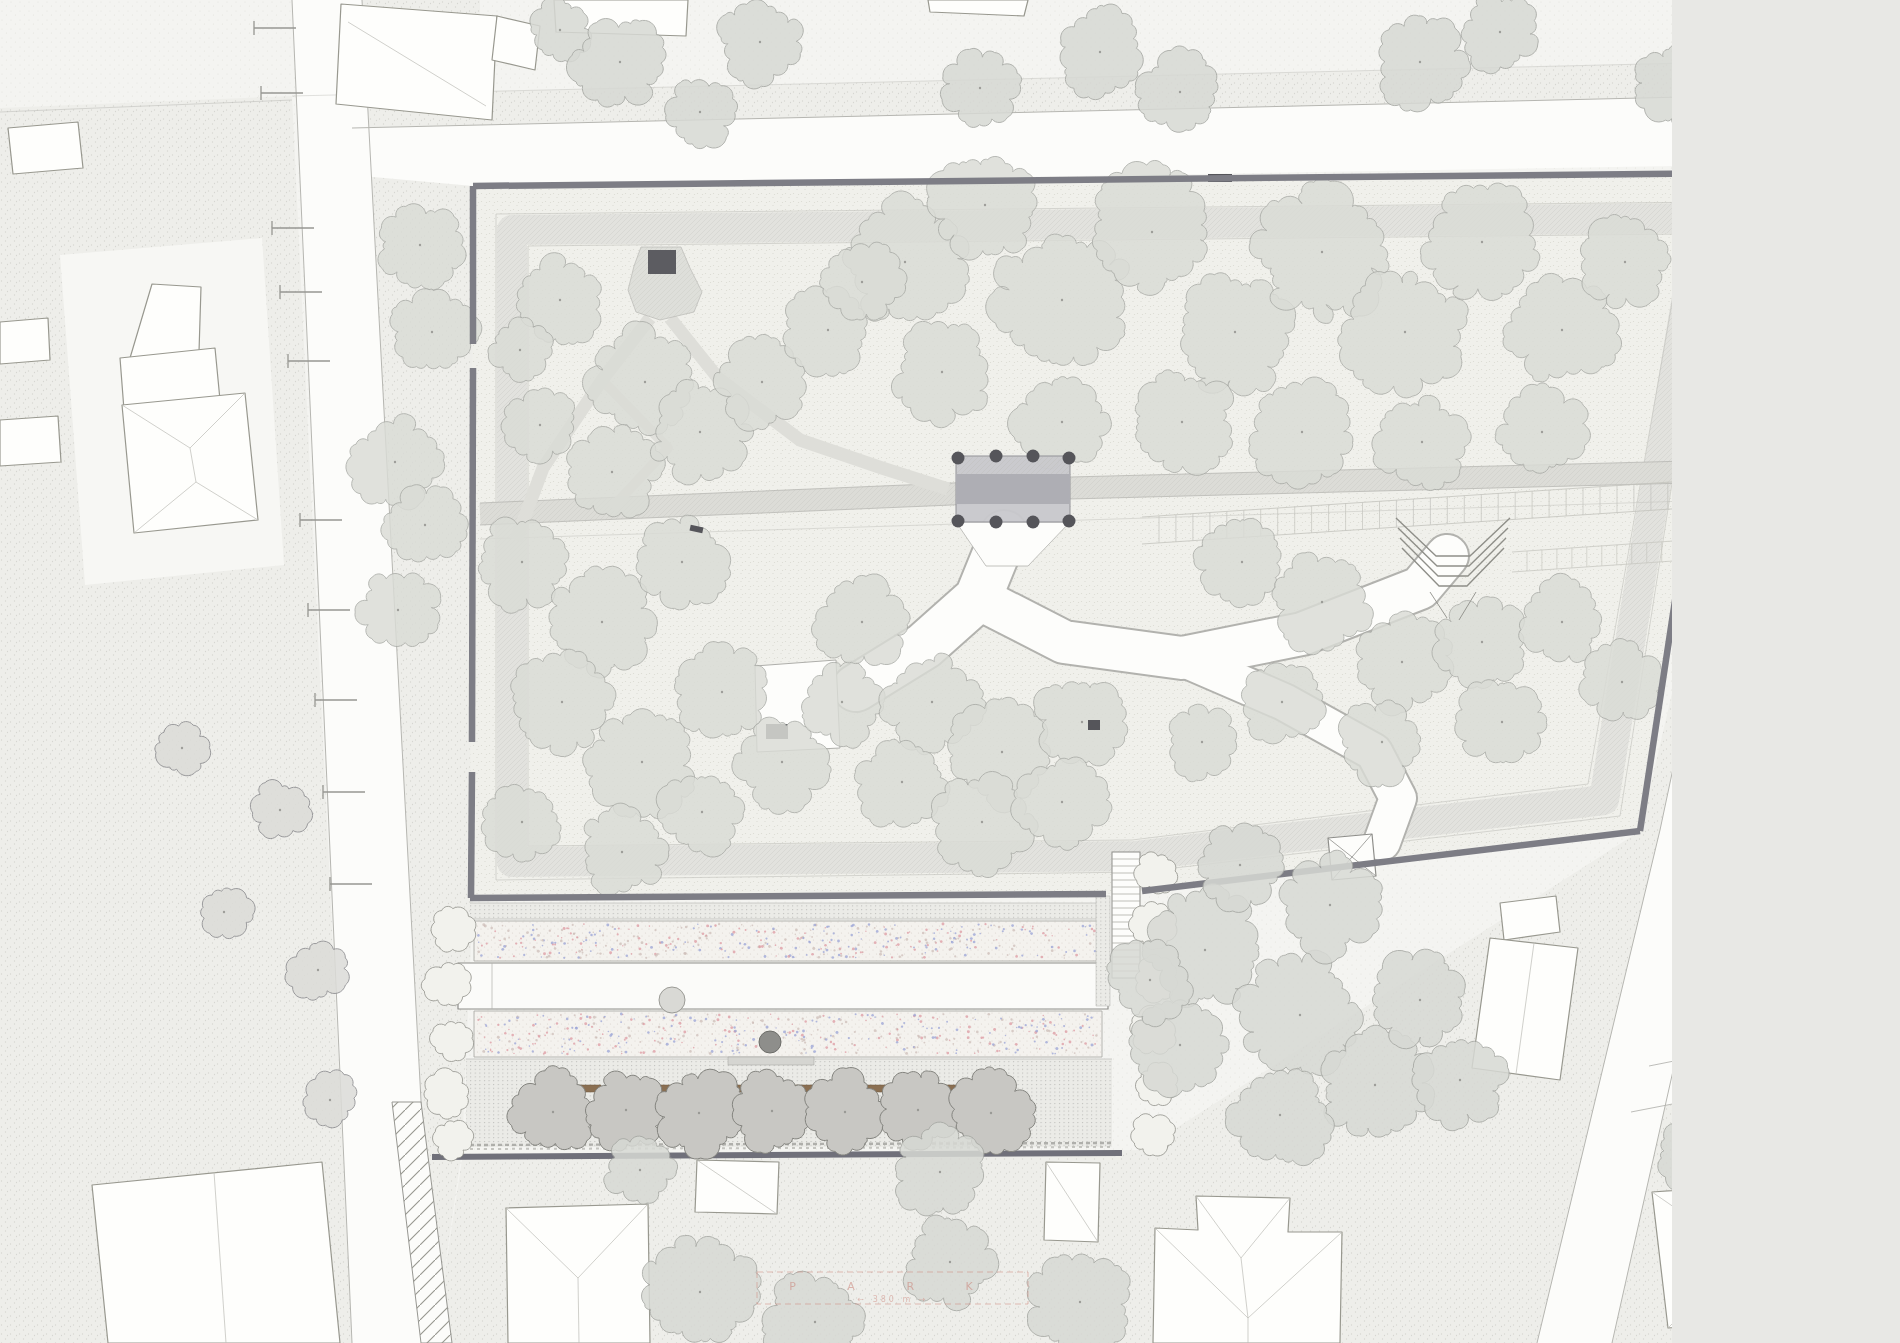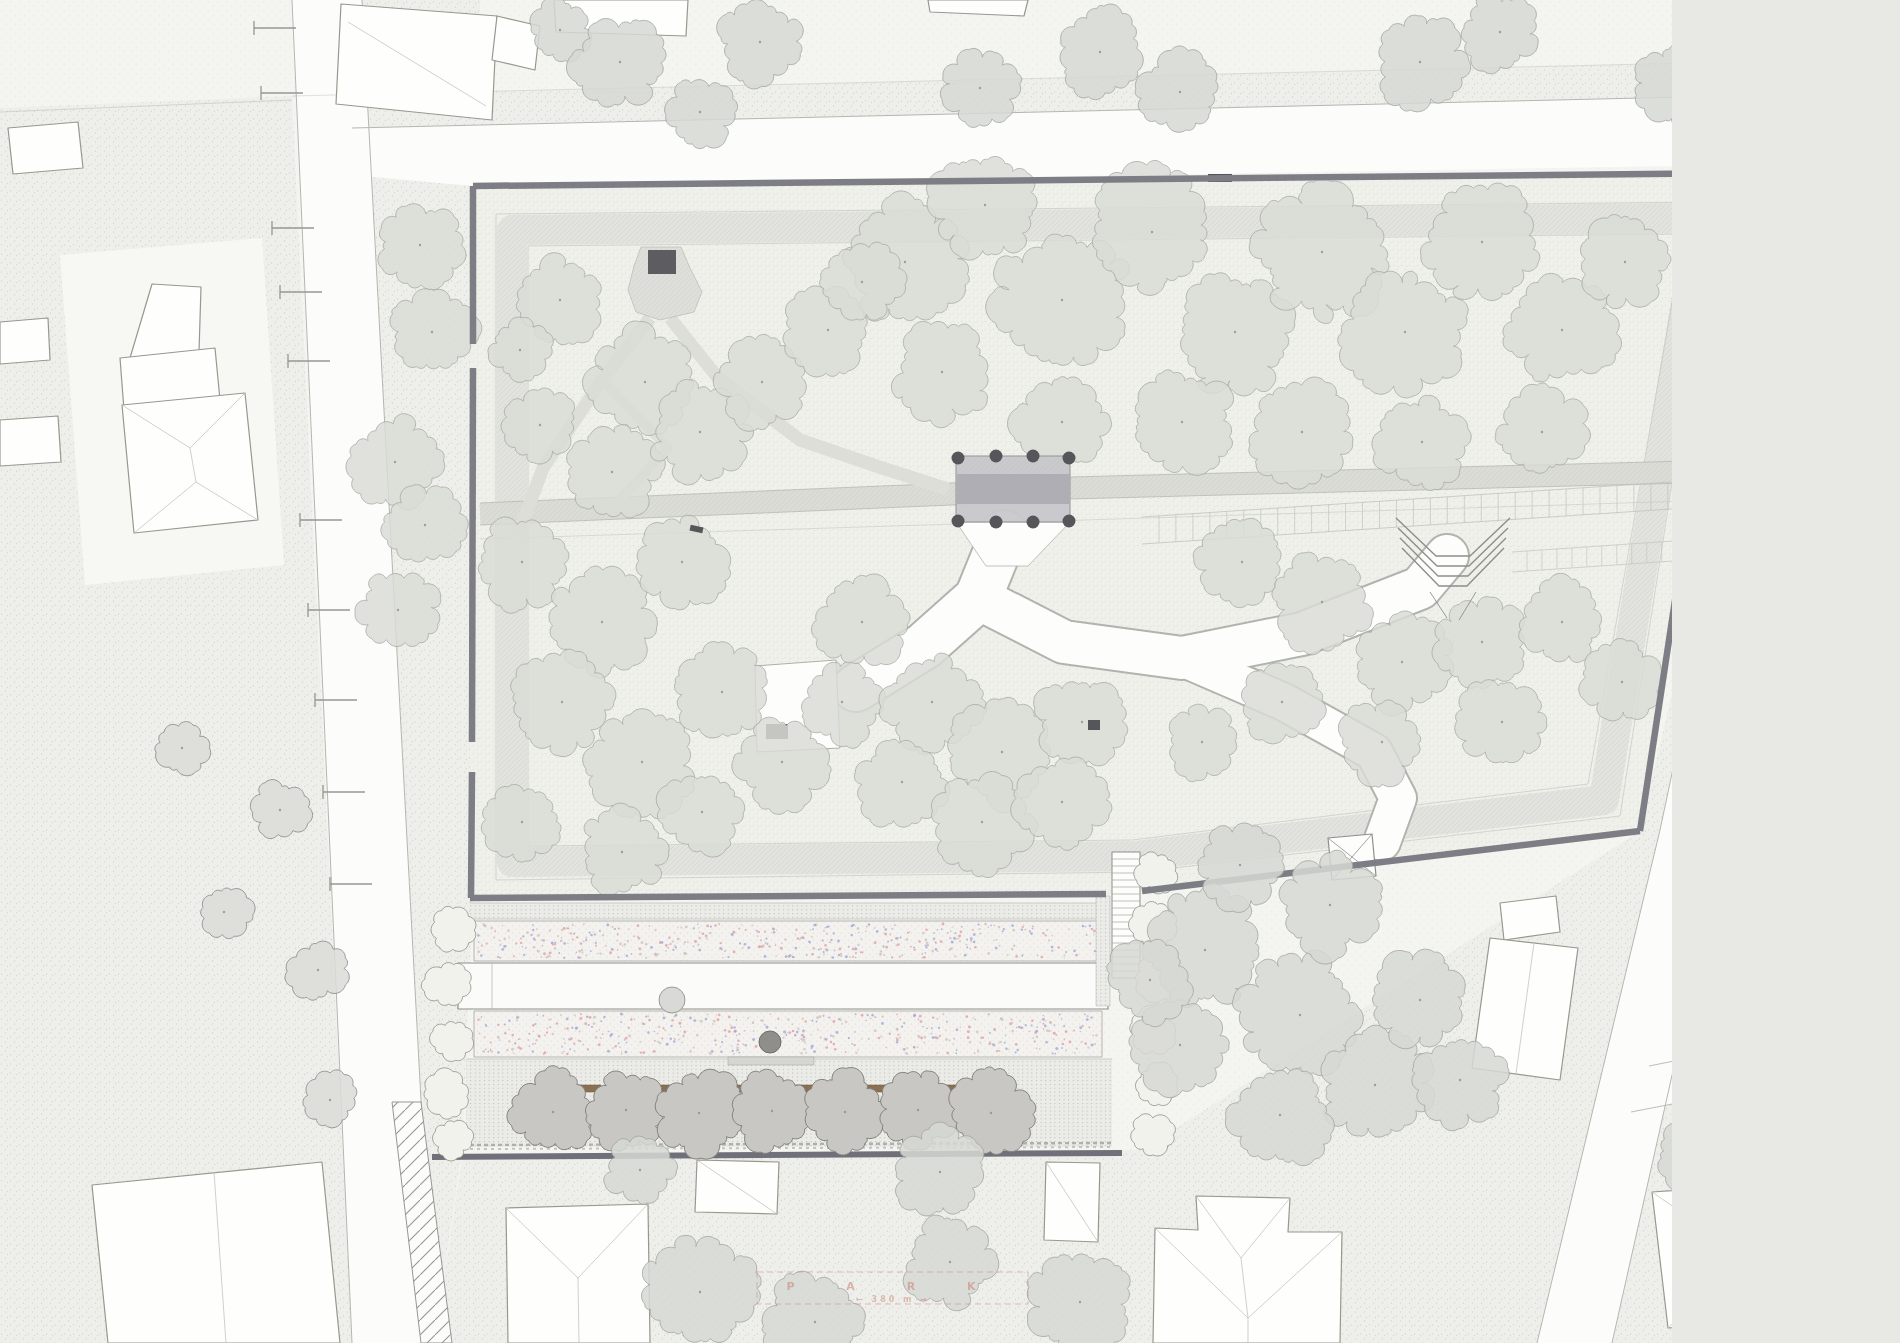--- a/index.html
+++ b/index.html
@@ -1,17 +1,17 @@
 <!DOCTYPE html>
 <html><head>
 <meta charset="utf-8">
 <title>Site Plan</title>
 <style>
   html,body{margin:0;padding:0;background:#e8e8e5;}
-  .stage{width:1672px;height:1343px;overflow:hidden;position:relative;background:#c4b5fd;font-weight:bold;}
+  .stage{width:1672px;height:1343px;overflow:hidden;position:relative;background:#c4b5fd;}
   svg{display:block;}
   text{font-family:"DejaVu Sans","Liberation Sans",sans-serif;}
 </style>
 </head>
 <body>
 
 <div class="stage">
   <svg id="plan" width="1900" height="1343" viewBox="0 0 1900 1343" xmlns="http://www.w3.org/2000/svg">
     <defs>
       <pattern id="stipLight" width="9" height="9" patternUnits="userSpaceOnUse">

